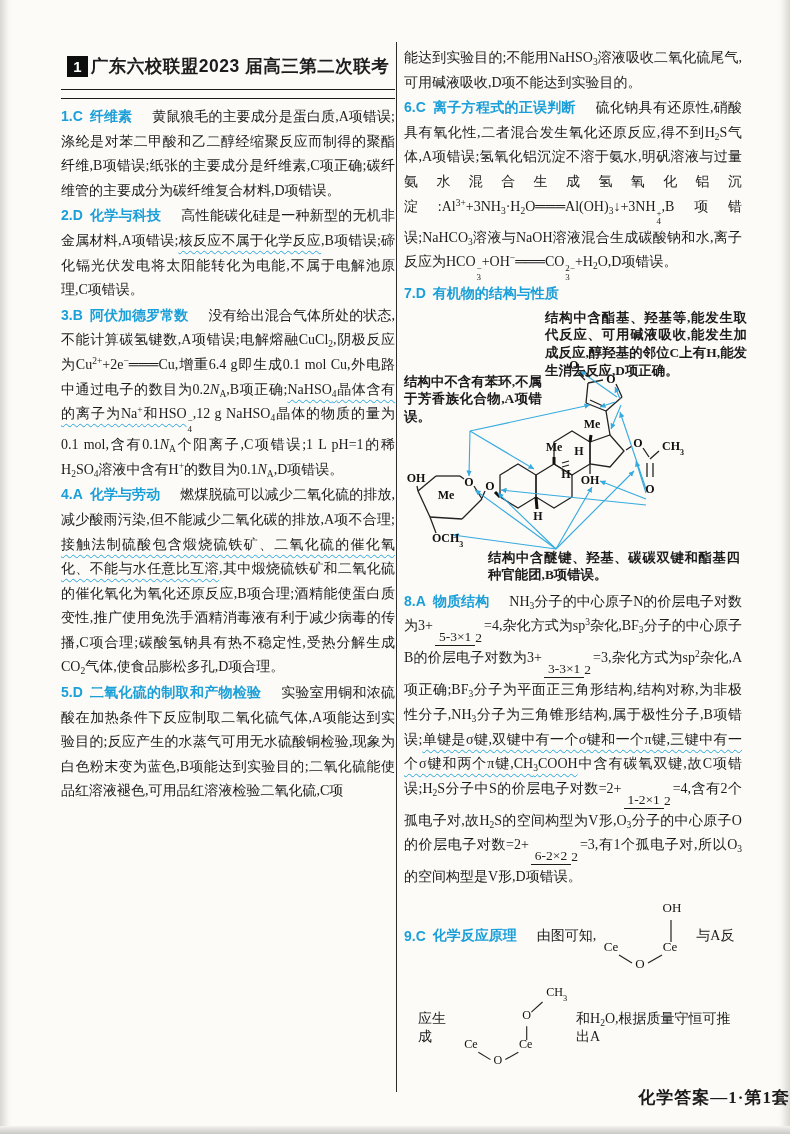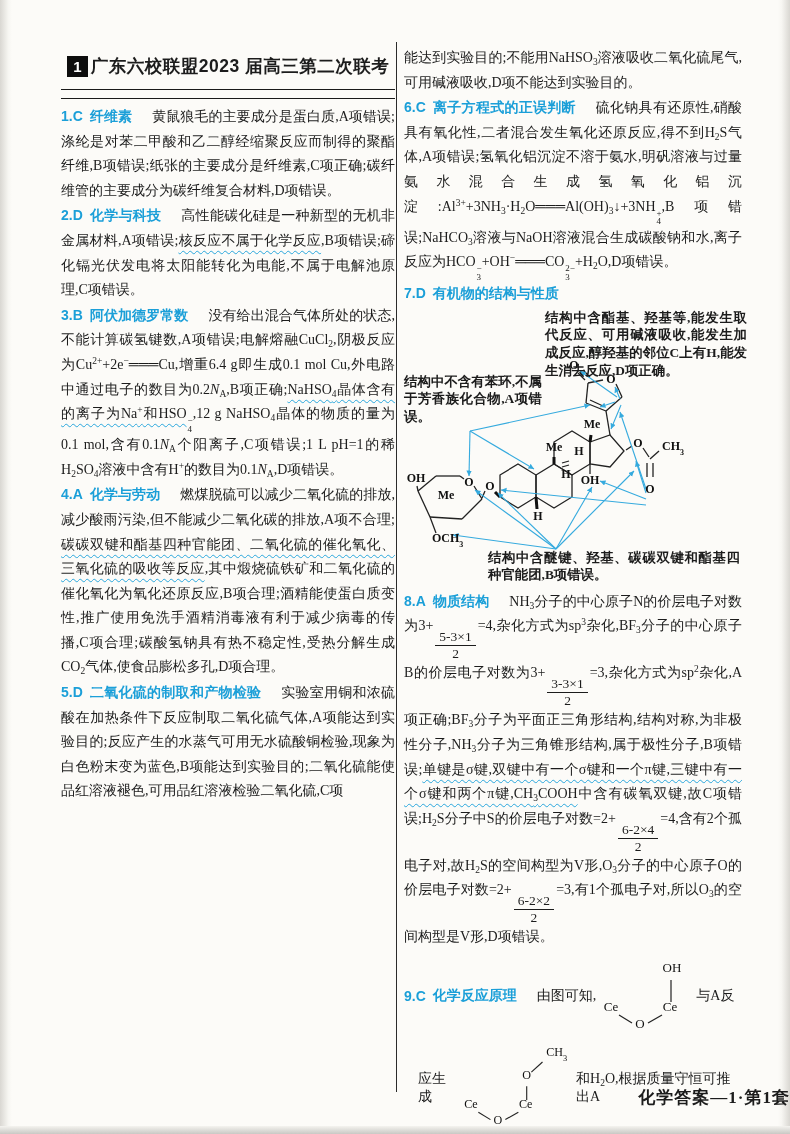--- a/index.html
+++ b/index.html
@@ -29,21 +29,21 @@
   .ans{margin:0;text-align:justify;font-size:14px;line-height:24.6px;}
   .anum{color:var(--c);font-family:"Liberation Sans",sans-serif;font-weight:bold;margin-right:7px;white-space:nowrap;}
   .akey{color:var(--c);font-family:"Liberation Sans",sans-serif;font-weight:bold;margin-right:20px;}
   sub,sup{font-size:9.5px;line-height:0;}
   sub{vertical-align:-3px;} sup{vertical-align:5px;}
   i{font-style:italic;}
   .ss{display:inline-flex;flex-direction:column;font-size:9px;line-height:8.5px;
       vertical-align:-5px;text-align:left;margin-left:1px;}
   .wavy{text-decoration-line:underline;text-decoration-style:wavy;
         text-decoration-color:#2aa7dc;text-decoration-thickness:1px;text-underline-offset:4.5px;}
-  .frac{display:inline-flex;flex-direction:column;text-align:center;vertical-align:-11px;
+  .frac{display:inline-flex;flex-direction:row;text-align:center;vertical-align:-11px;
         line-height:14px;font-size:13.5px;margin:0 2px;}
   .fn{border-bottom:1.3px solid var(--ink);padding:0 4px 1px;}
   .fd{padding-top:1px;}
 
   .diagram{position:relative;height:280px;margin-top:2px;}
   .diagram svg{position:absolute;left:0;top:0;}
   .dann{position:absolute;font-weight:bold;font-size:13.4px;line-height:17.6px;text-align:justify;}
   .atom{font-family:"Liberation Serif","DejaVu Serif",serif;font-weight:bold;font-size:12px;fill:#111;}
 
   .q9row{display:flex;align-items:center;font-size:14px;margin-top:4px;}
@@ -73,21 +73,21 @@
     </div>
     <hr class="rule">
     <hr class="rule2">
     <div id="ansL">
         <p class="ans"><span class="anum">1.C</span><span class="akey">纤维素</span>黄鼠狼毛的主要成分是蛋白质,A项错误;涤纶是对苯二甲酸和乙二醇经缩聚反应而制得的聚酯纤维,B项错误;纸张的主要成分是纤维素,C项正确;碳纤维管的主要成分为碳纤维复合材料,D项错误。</p>
         <p class="ans"><span class="anum">2.D</span><span class="akey">化学与科技</span>高性能碳化硅是一种新型的无机非金属材料,A项错误;<span class="wavy">核反应不属于化学反应</span>,B项错误;碲化镉光伏发电将太阳能转化为电能,不属于电解池原理,C项错误。</p>
         <p class="ans"><span class="anum">3.B</span><span class="akey">阿伏加德罗常数</span>没有给出混合气体所处的状态,不能计算碳氢键数,A项错误;电解熔融CuCl<sub>2</sub>,阴极反应为Cu<sup>2+</sup>+2e<sup>−</sup>═══Cu,增重6.4 g即生成0.1 mol Cu,外电路中通过电子的数目为0.2<i>N</i><sub>A</sub>,B项正确;<span class="wavy">NaHSO<sub>4</sub>晶体含有的离子为Na<sup>+</sup>和HSO<span class="ss">
               <span>−</span>
               <span>4</span>
             </span></span>,12 g NaHSO<sub>4</sub>晶体的物质的量为0.1 mol,含有0.1<i>N</i><sub>A</sub>个阳离子,C项错误;1 L pH=1的稀H<sub>2</sub>SO<sub>4</sub>溶液中含有H<sup>+</sup>的数目为0.1<i>N</i><sub>A</sub>,D项错误。</p>
-        <p class="ans"><span class="anum">4.A</span><span class="akey">化学与劳动</span>燃煤脱硫可以减少二氧化硫的排放,减少酸雨污染,但不能减少二氧化碳的排放,A项不合理;<span class="wavy">碳碳双键和酯基四种官能团、二氧化硫的催化氧化、三氧化硫的吸收等反应</span>,其中煅烧硫铁矿和二氧化硫的催化氧化为氧化还原反应,B项合理;酒精能使蛋白质变性,推广使用免洗手酒精消毒液有利于减少病毒的传播,C项合理;碳酸氢钠具有热不稳定性,受热分解生成CO<sub>2</sub>气体,使食品膨松多孔,D项合理。</p>
+        <p class="ans"><span class="anum">4.A</span><span class="akey">化学与劳动</span>燃煤脱硫可以减少二氧化硫的排放,减少酸雨污染,但不能减少二氧化碳的排放,A项不合理;<span class="wavy">接触法制硫酸包含煅烧硫铁矿、二氧化硫的催化氧化、不能与水任意比互溶</span>,其中煅烧硫铁矿和二氧化硫的催化氧化为氧化还原反应,B项合理;酒精能使蛋白质变性,推广使用免洗手酒精消毒液有利于减少病毒的传播,C项合理;碳酸氢钠具有热不稳定性,受热分解生成CO<sub>2</sub>气体,使食品膨松多孔,D项合理。</p>
         <p class="ans"><span class="anum">5.D</span><span class="akey">二氧化硫的制取和产物检验</span>实验室用铜和浓硫酸在加热条件下反应制取二氧化硫气体,A项能达到实验目的;反应产生的水蒸气可用无水硫酸铜检验,现象为白色粉末变为蓝色,B项能达到实验目的;二氧化硫能使品红溶液褪色,可用品红溶液检验二氧化硫,C项</p>
       </div>
   </div>
 
   <div class="col-right">
     <p class="ans" id="cont">能达到实验目的;不能用NaHSO<sub>3</sub>溶液吸收二氧化硫尾气,可用碱液吸收,D项不能达到实验目的。</p>
     <div id="ans6">
         <p class="ans"><span class="anum">6.C</span><span class="akey">离子方程式的正误判断</span>硫化钠具有还原性,硝酸具有氧化性,二者混合发生氧化还原反应,得不到H<sub>2</sub>S气体,A项错误;氢氧化铝沉淀不溶于氨水,明矾溶液与过量氨水混合生成氢氧化铝沉淀:Al<sup>3+</sup>+3NH<sub>3</sub>·H<sub>2</sub>O═══Al(OH)<sub>3</sub>↓+3NH<span class="ss">
             <span>+</span>
             <span>4</span>
@@ -194,21 +194,21 @@
     </div>
 
     <div id="ans8">
         <p class="ans"><span class="anum">8.A</span><span class="akey">物质结构</span>NH<sub>3</sub>分子的中心原子N的价层电子对数为3+<span class="frac">
             <span class="fn">5-3×1</span>
             <span class="fd">2</span>
           </span>=4,杂化方式为sp<sup>3</sup>杂化,BF<sub>3</sub>分子的中心原子B的价层电子对数为3+<span class="frac">
             <span class="fn">3-3×1</span>
             <span class="fd">2</span>
           </span>=3,杂化方式为sp<sup>2</sup>杂化,A项正确;BF<sub>3</sub>分子为平面正三角形结构,结构对称,为非极性分子,NH<sub>3</sub>分子为三角锥形结构,属于极性分子,B项错误;<span class="wavy">单键是σ键,双键中有一个σ键和一个π键,三键中有一个σ键和两个π键,CH<sub>3</sub>COOH</span>中含有碳氧双键,故C项错误;H<sub>2</sub>S分子中S的价层电子对数=2+<span class="frac">
-            <span class="fn">6-2×4</span>
+            <span class="fn">1-2×1</span>
             <span class="fd">2</span>
           </span>=4,含有2个孤电子对,故H<sub>2</sub>S的空间构型为V形,O<sub>3</sub>分子的中心原子O的价层电子对数=2+<span class="frac">
             <span class="fn">6-2×2</span>
             <span class="fd">2</span>
           </span>=3,有1个孤电子对,所以O<sub>3</sub>的空间构型是V形,D项错误。</p>
       </div>
 
     <div class="q9">
       <div class="q9row">
         <span class="anum">9.C</span>

